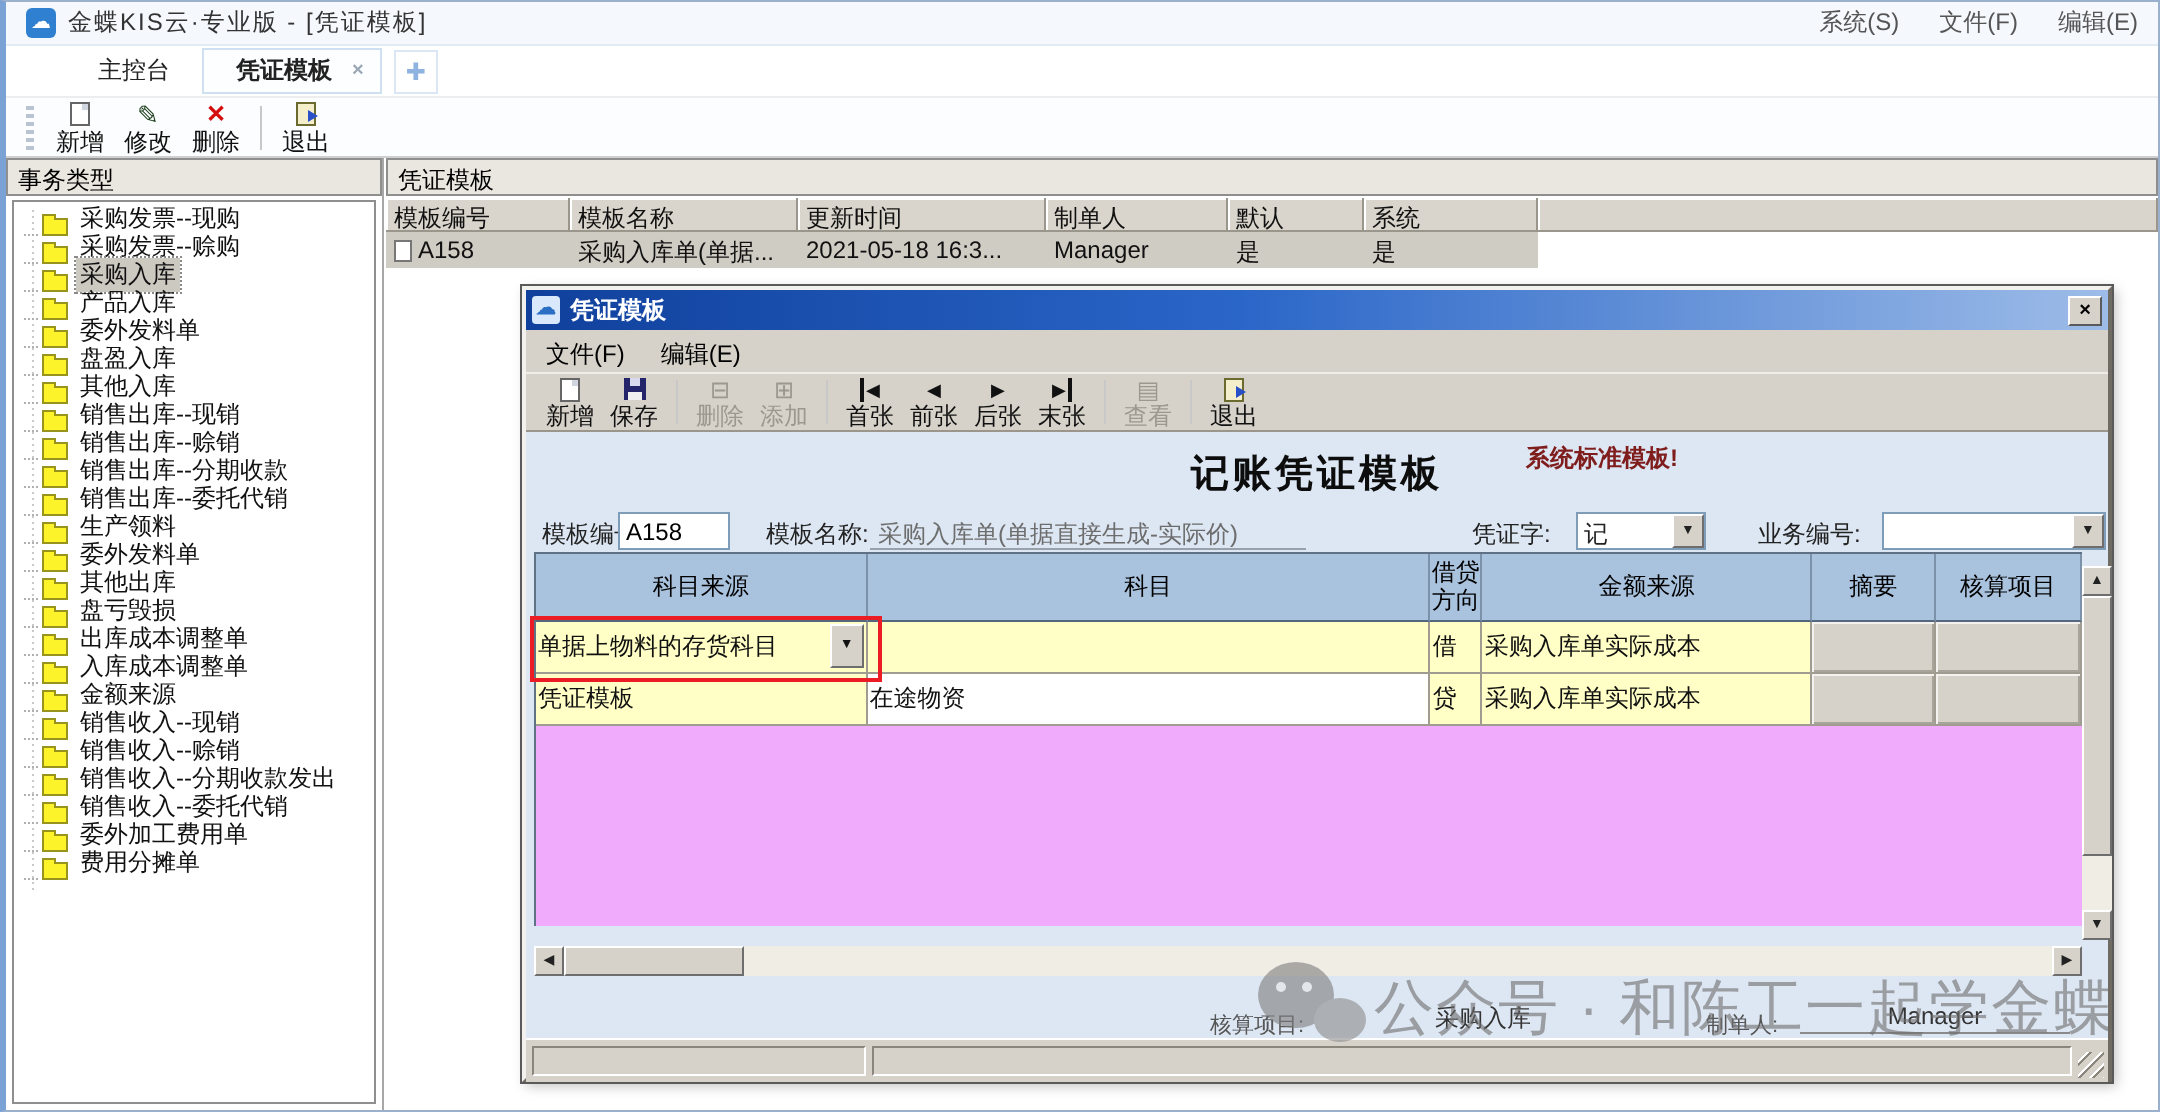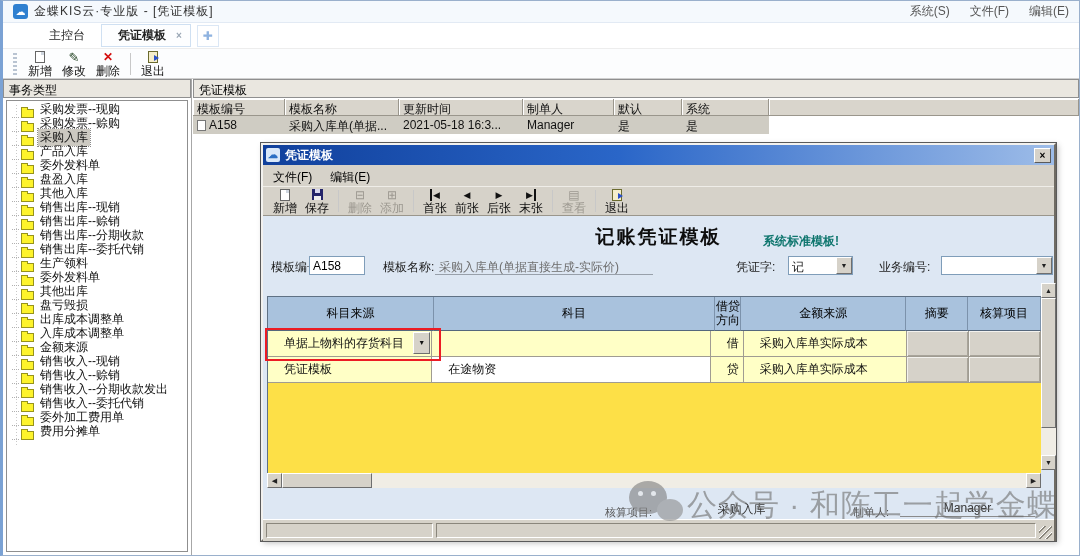--- a/index.html
+++ b/index.html
@@ -95,42 +95,42 @@
   .dlg-menubar{height:21px;display:flex;gap:18px;padding:4px 10px;background:#d6d2c9;color:#000}
   .dlg-toolbar{height:30px;background:#d6d2c9;border-top:1px solid #efede8;border-bottom:1px solid #9a968c;
                display:flex;align-items:center;padding-left:6px}
   .dbtn{width:32px;display:flex;flex-direction:column;align-items:center;line-height:1;cursor:default}
   .dbtn .ic{height:13px;display:flex;align-items:center;justify-content:center;margin-bottom:1px}
   .dbtn.disabled{color:#9c9890}
   .dlg-body{position:absolute;left:0;right:0;top:71px;bottom:0;background:#dde7f3}
 
   .dlg-heading{position:absolute;top:8px;left:0;width:100%;text-align:center;
                font-size:19px;font-weight:bold;color:#0d0d0d;letter-spacing:2px}
-  .dlg-badge{position:absolute;top:17px;left:500px;color:#0f766e;font-size:12px;font-weight:bold}
+  .dlg-badge{position:absolute;top:5px;left:500px;color:#7f1d1d;font-size:12px;font-weight:bold}
 
   .form-row{position:absolute;left:0;top:40px;right:0;height:20px;color:#222}
   .flabel{position:absolute;top:3px;white-space:nowrap}
   .txt-input{position:absolute;top:0;height:19px;background:#fff;border:1px solid #7f9db9;
              font-family:"Liberation Sans",sans-serif;font-size:12px;padding:0 3px;color:#000}
   .uline-val{position:absolute;top:1px;height:18px;border-bottom:1px solid #98a0aa;color:#6d6d6d;
              padding:2px 4px 0;white-space:nowrap}
   .combo{position:absolute;top:0;height:19px;background:#fff;border:1px solid #7f9db9;display:flex}
   .combo .cval{flex:1;padding:2px 3px;white-space:nowrap;overflow:hidden}
   .combo .cbtn{width:16px;background:#d6d2c9;border:1px solid;border-color:#fff #6e6e6e #6e6e6e #fff;
                text-align:center;font-size:7px;line-height:15px;color:#222;flex:none}
 
-  .grid{position:absolute;left:4px;top:80px;width:774px;height:187px;background:#fde047;
+  .grid{position:absolute;left:4px;top:60px;width:774px;height:187px;background:#f0abfc;
         border-top:1px solid #5f7184;border-left:1px solid #5f7184}
   .grid-head{display:flex;height:34px;background:#a9c2dd}
   .gh{border-right:1px solid #7c92ab;border-bottom:1px solid #55677c;display:flex;align-items:center;
       justify-content:center;text-align:center;line-height:1.15;color:#000}
   .c1{width:166px}.c2{width:282px}.c3{width:26px}.c4{width:165px}.c5{width:62px}.c6{width:73px}
   .grid-row{display:flex;height:26px}
   .gc{border-right:1px solid #a09c92;border-bottom:1px solid #a09c92;background:#ffffc6;
-      padding:1px 16px;display:flex;align-items:center;white-space:nowrap;overflow:hidden}
+      padding:1px 1px;display:flex;align-items:center;white-space:nowrap;overflow:hidden}
   .gc.gray{background:#d6d2c9;box-shadow:inset 1px 1px 0 #f3f2ee, inset -1px -1px 0 #a8a49a}
   .gc.white{background:#fff}
   .combo-cell{position:relative;padding-right:20px}
   .cell-combo-btn{position:absolute;right:1px;top:1px;bottom:2px;width:17px;background:#d6d2c9;
                   border:1px solid;border-color:#fff #6e6e6e #6e6e6e #fff;text-align:center;
                   font-size:7px;line-height:20px;color:#111;display:none}
   .cell-combo-btn.visible{display:block}
 
   .red-box{position:absolute;left:-3px;top:31px;width:176px;height:33px;border:2px solid #ec1c24;z-index:6}
 

